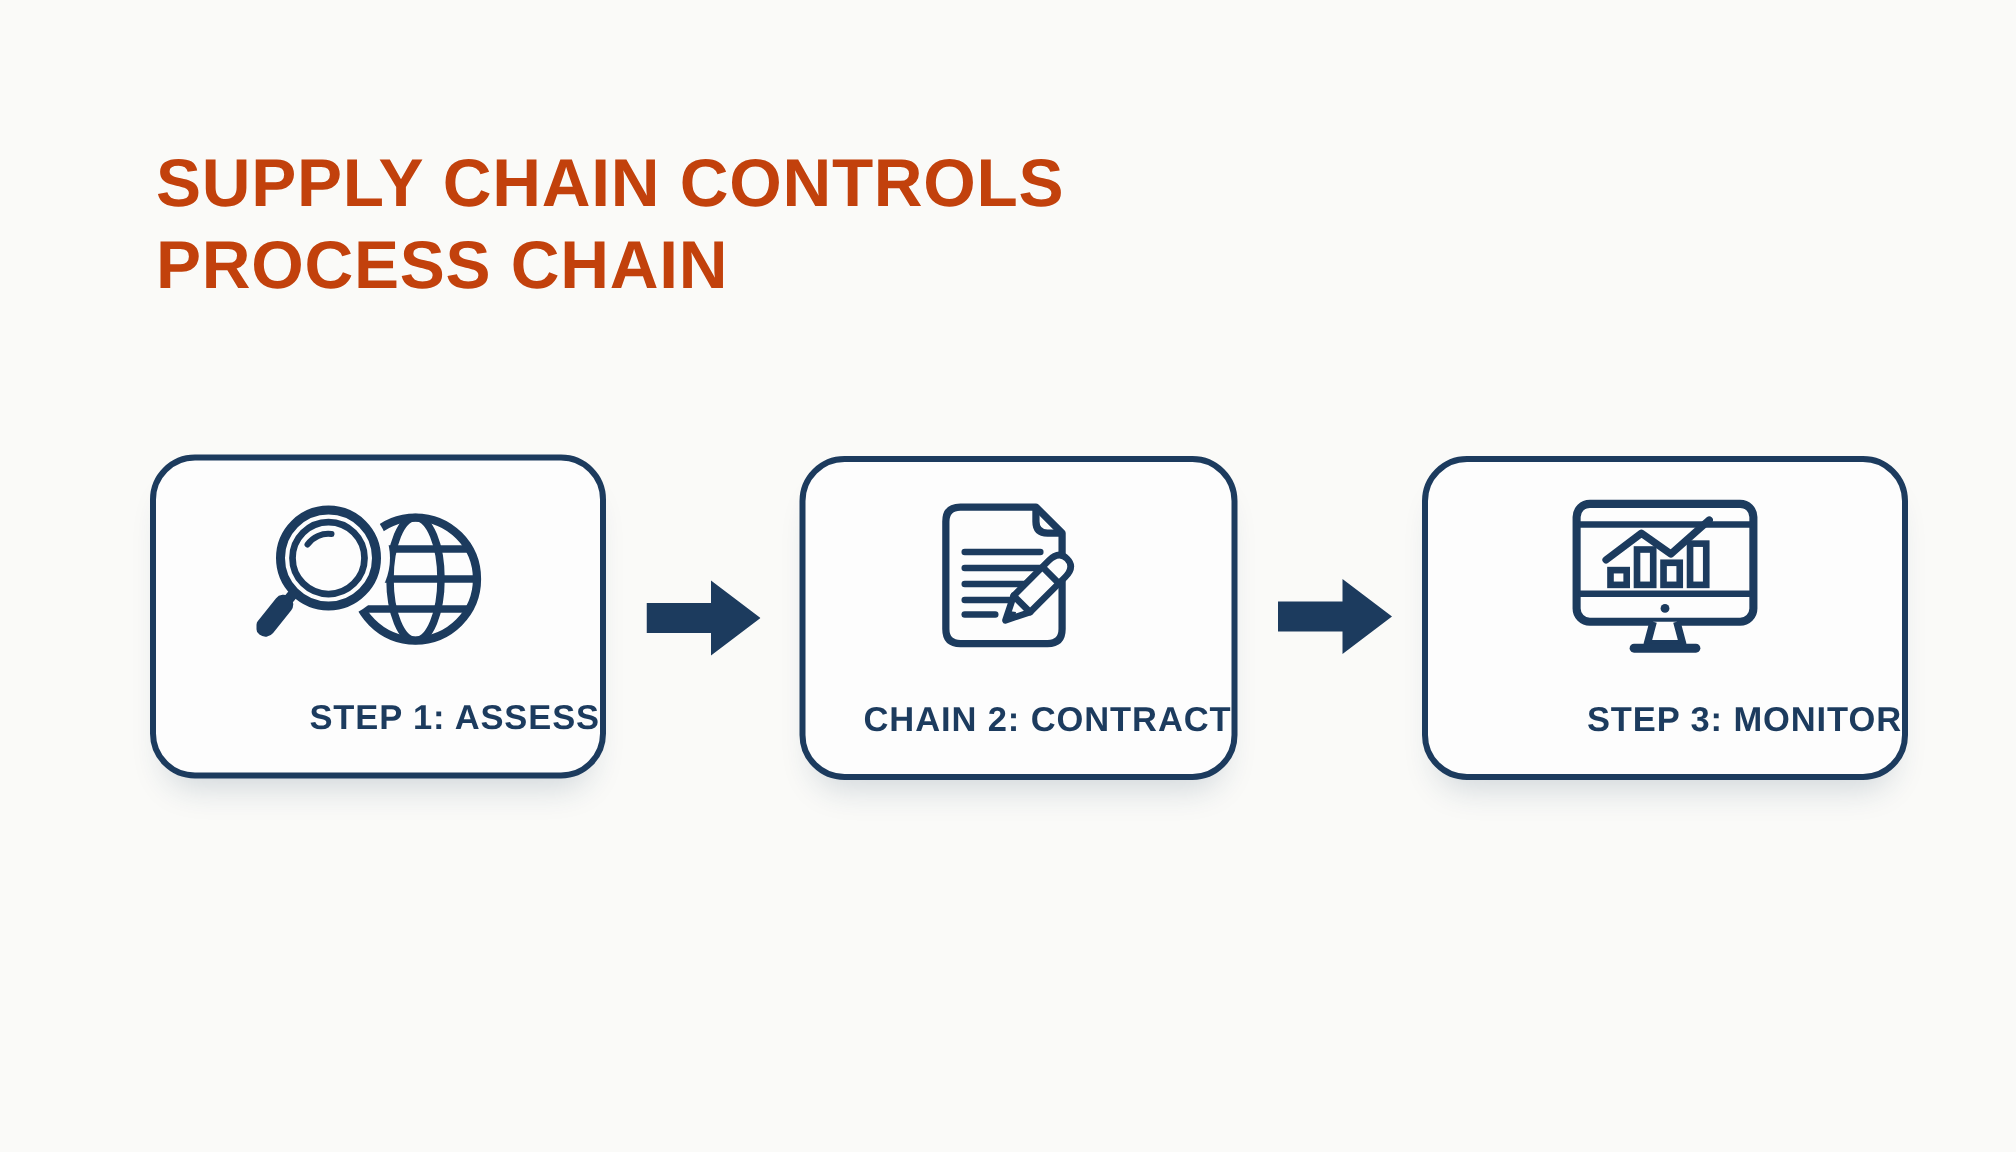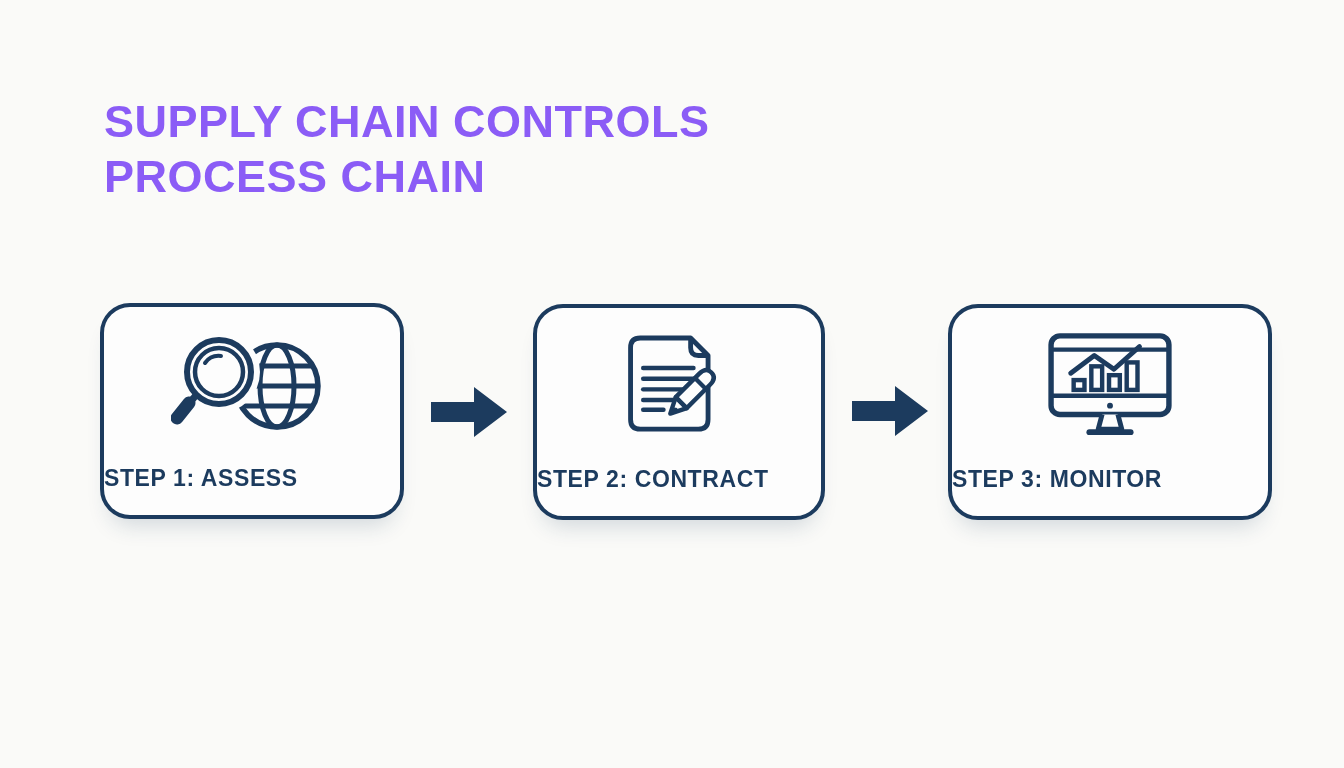--- a/index.html
+++ b/index.html
@@ -20,21 +20,21 @@
     inset: 0;
   }
   .title {
     position: absolute;
     left: 104px;
     top: 94px;
     font-size: 45px;
     font-weight: bold;
     letter-spacing: 0.5px;
     line-height: 55px;
-    color: #8b5cf6;
+    color: #c2410c;
   }
   .title span { display: block; }
   .step-box {
     position: absolute;
     background: #fdfdfd;
     border: 4px solid #1c3b5e;
     border-radius: 30px;
     box-shadow: 0 16px 22px -10px rgba(28, 59, 94, 0.18);
   }
   .step-box .icon-wrap {
@@ -44,21 +44,21 @@
     right: 0;
     display: flex;
     justify-content: center;
     align-items: flex-start;
   }
   .step-label {
     position: absolute;
     top: 158px;
     left: 0;
     right: 0;
-    text-align: left;
+    text-align: right;
     font-size: 23px;
     font-weight: bold;
     letter-spacing: 0.6px;
     color: #1c3b5e;
     white-space: nowrap;
   }
   #box-1 { left: 100px; top: 303px; width: 296px; height: 208px; }
   #box-2 { left: 533px; top: 304px; width: 284px; height: 208px; }
   #box-3 { left: 948px; top: 304px; width: 287px; height: 208px; padding-left: 29px; }
   .arrow {
@@ -124,21 +124,21 @@
         <line x1="27" y1="72" x2="62" y2="72" stroke-width="4.5" stroke-linecap="round"></line>
         <line x1="27" y1="82" x2="48" y2="82" stroke-width="4.5" stroke-linecap="round"></line>
         <g transform="translate(55,86) rotate(-45)">
           <path d="M 0,0 L 16,-8 L 16,8 Z" fill="#fdfdfd" stroke-width="4.5" stroke-linejoin="round"></path>
           <line x1="5" y1="-2" x2="8" y2="2" stroke-width="3"></line>
           <path d="M 16,-8 H 50 Q 60,-8 60,0 Q 60,8 50,8 H 16 Z" fill="#fdfdfd" stroke-width="4.5" stroke-linejoin="round"></path>
           <line x1="44" y1="-8" x2="44" y2="8" stroke-width="4.5"></line>
         </g>
       </svg>
     </div>
-    <div class="step-label">STEP 2: CONTRACT</div>
+    <div class="step-label">CHAIN 2: CONTRACT</div>
   </div>
 
   <div class="arrow" id="arrow-2">
     <svg width="76" height="56" viewBox="0 0 76 56">
       <polygon points="0,18 43,18 43,3 76,28 43,53 43,38 0,38" fill="#1c3b5e"></polygon>
     </svg>
   </div>
 
   <div class="step-box" id="box-3">
     <div class="icon-wrap">

